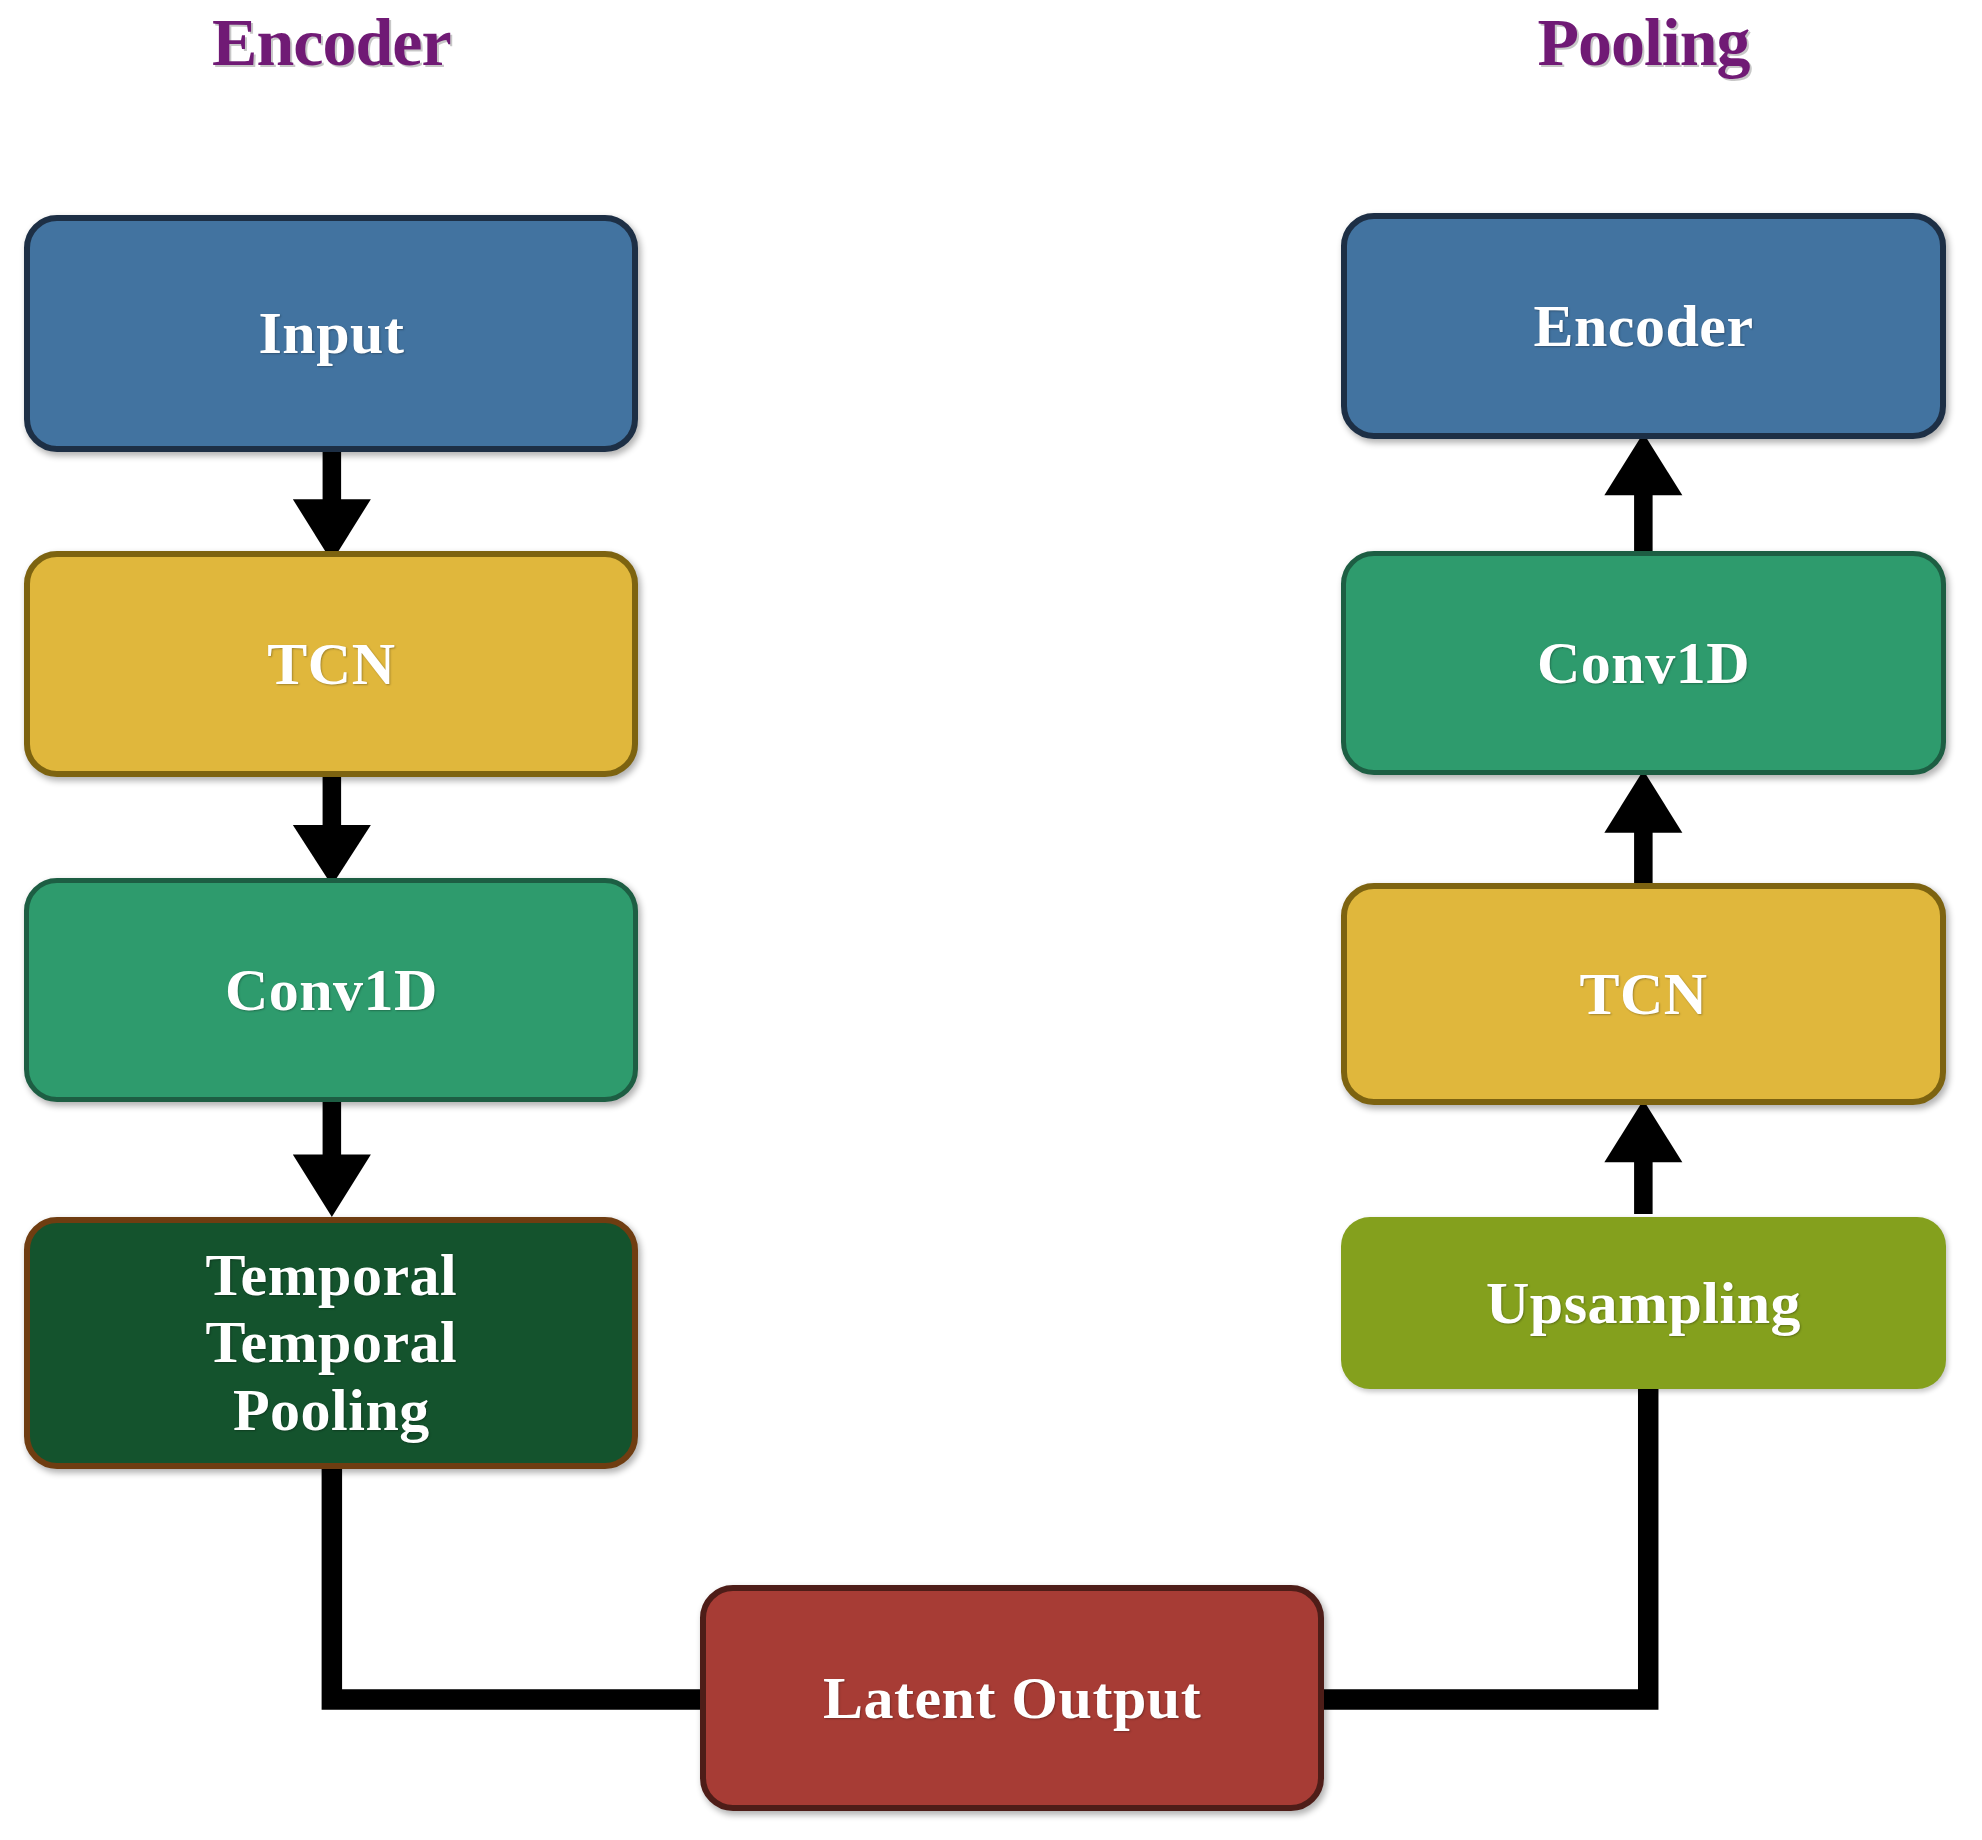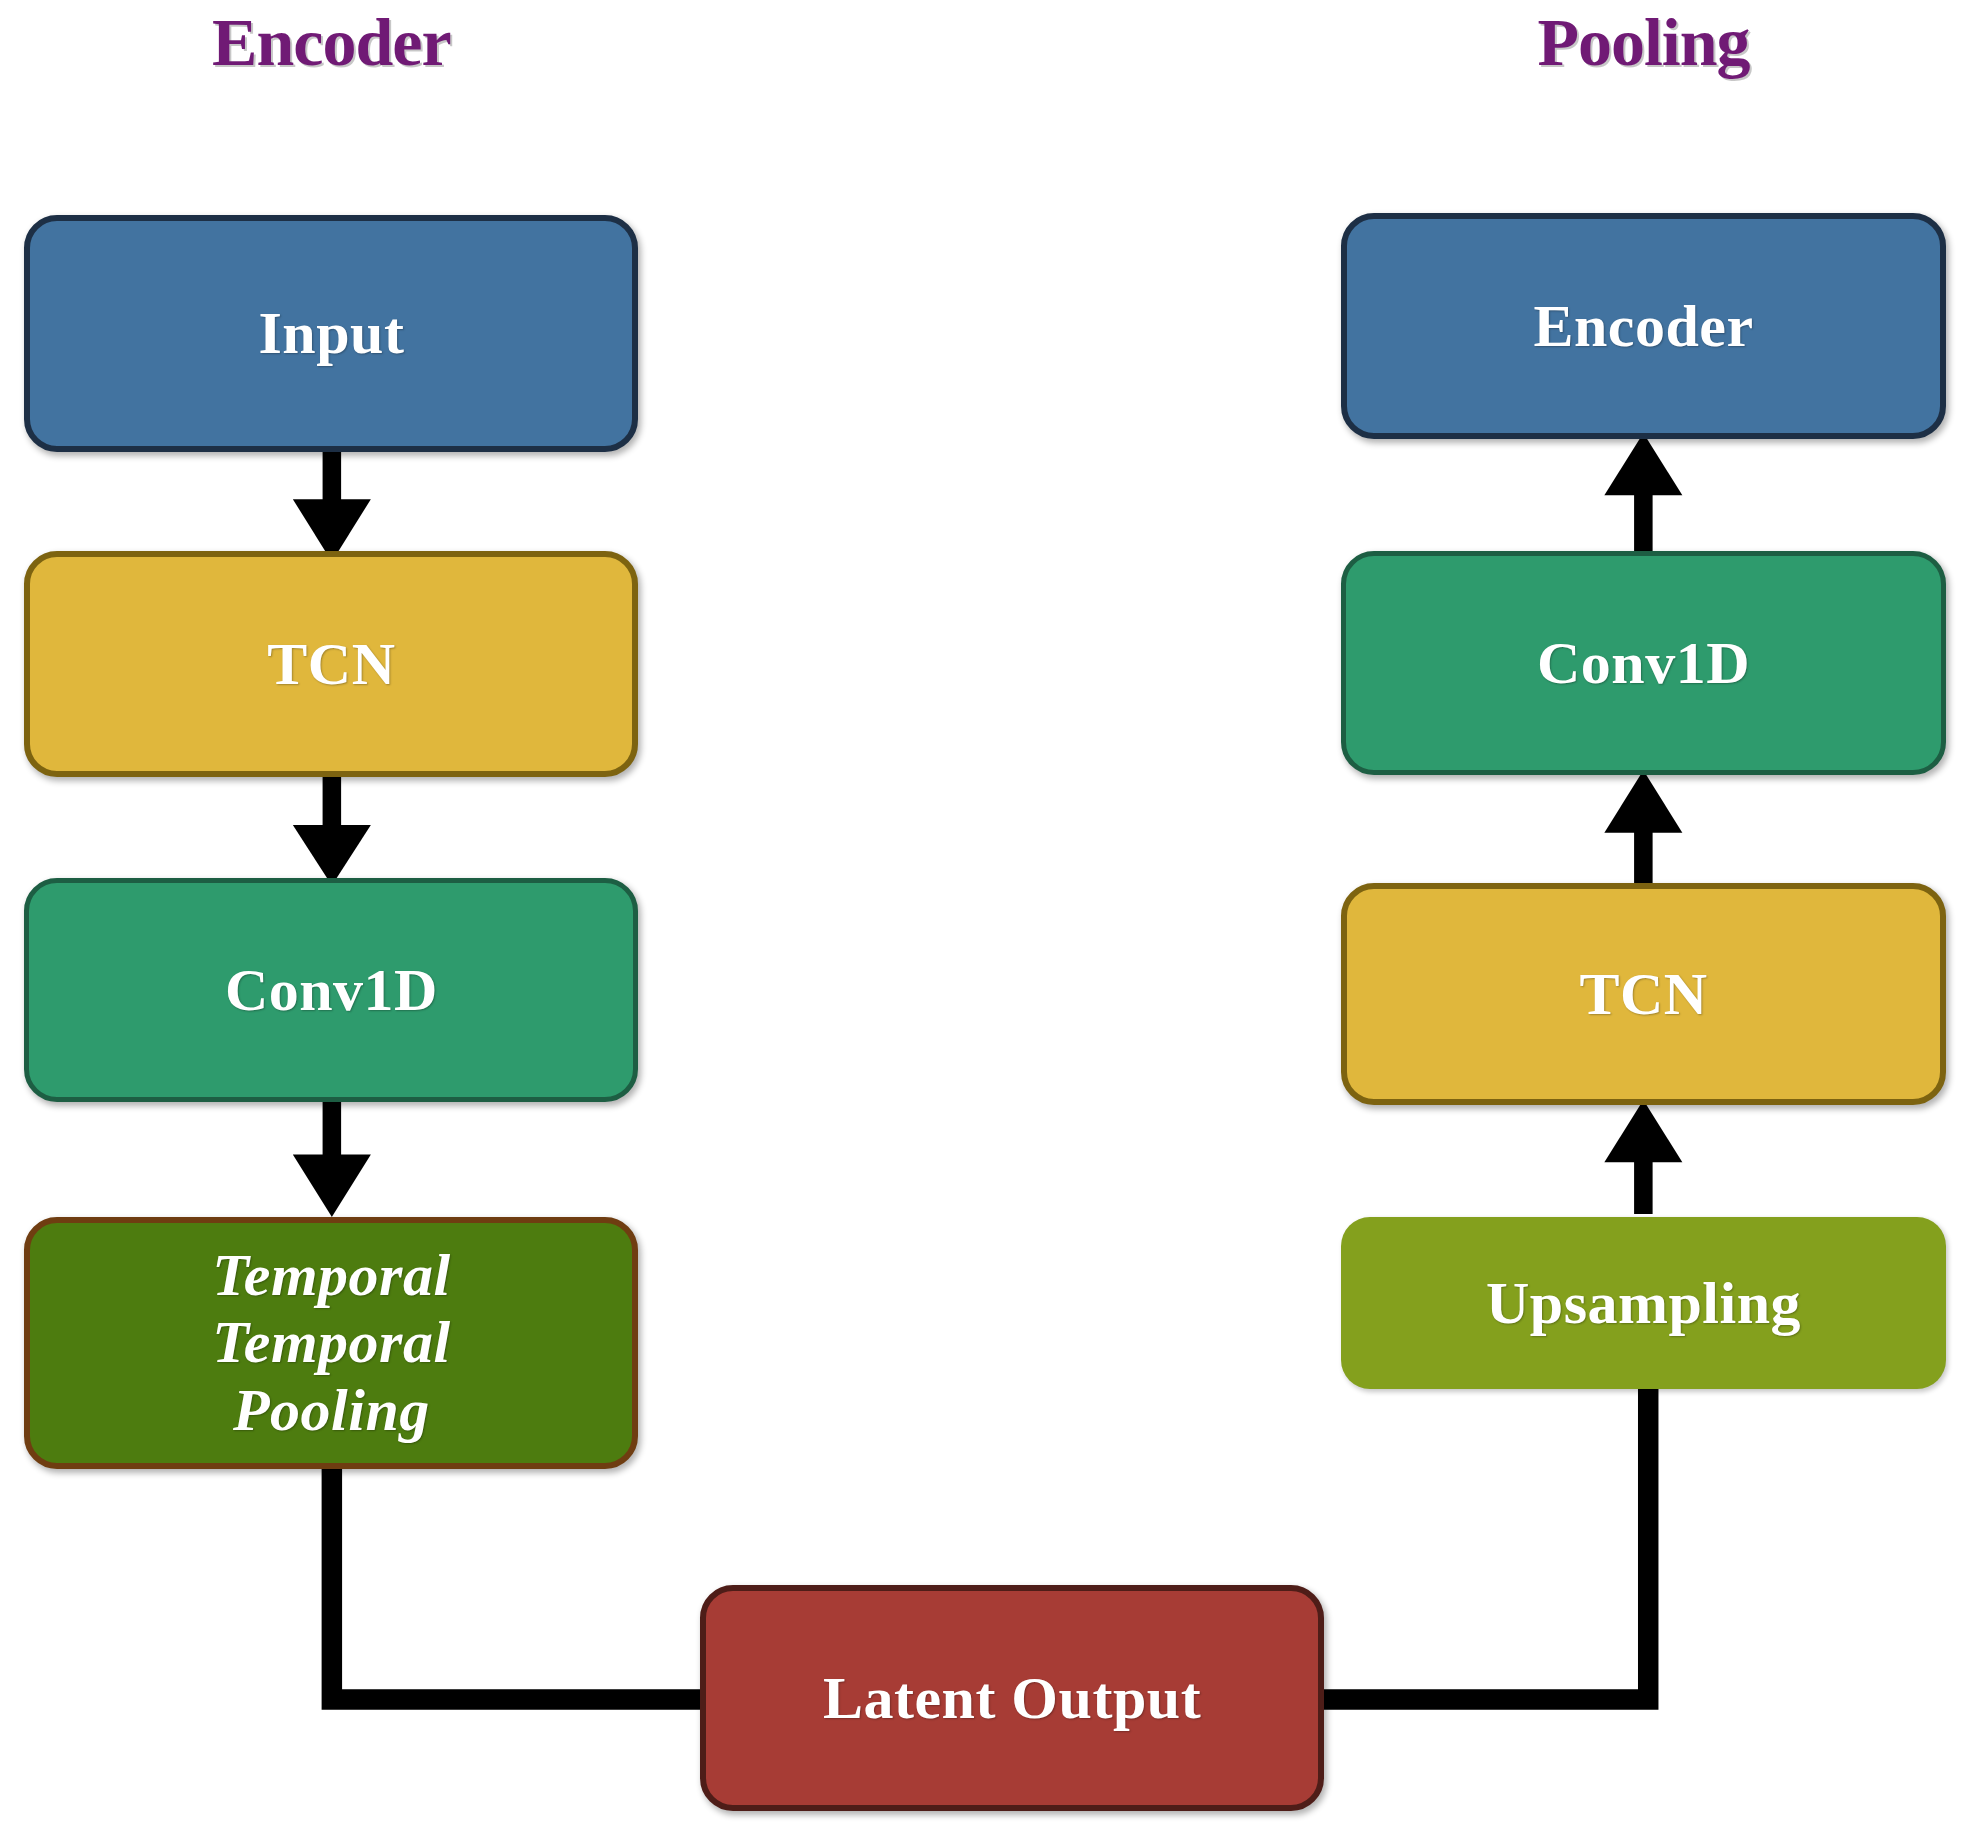--- a/index.html
+++ b/index.html
@@ -49,21 +49,21 @@
     line-height: 1.18;
     letter-spacing: 0.5px;
     box-shadow: 2.9px 3.9px 5.9px rgba(0,0,0,0.30);
     text-shadow: 1px 1px 2px rgba(0,0,0,0.28);
   }
   .node .label { display: block; padding: 0 13.7px; }
 
   .node.blue   { background: #4273a0; border: 6.8px solid #1d2f45; }
   .node.yellow { background: #e0b73c; border: 6.8px solid #7d6310; }
   .node.green  { background: #2e9b6d; border: 5.9px solid #1d5e43; }
-  .node.orange { background: #4d7c0f; border: 6.8px solid #6f3d11; font-style: italic; }
+  .node.orange { background: #14532d; border: 6.8px solid #6f3d11; }
   .node.olive  { background: #84a01d; border: 0; box-shadow: 2px 2.9px 4.9px rgba(0,0,0,0.22); }
   .node.red    { background: #a73c35; border: 6.8px solid #4e1d18; }
 
   
   .conn {
     position: absolute;
     pointer-events: none;
   }
   .conn svg { display: block; overflow: visible; }
 </style>

